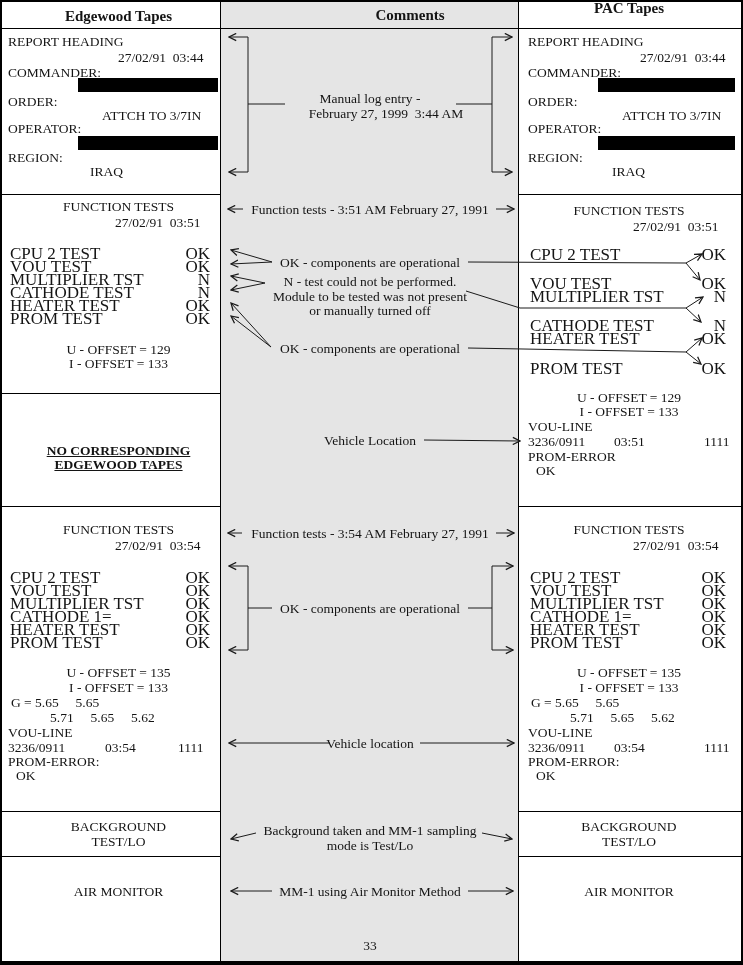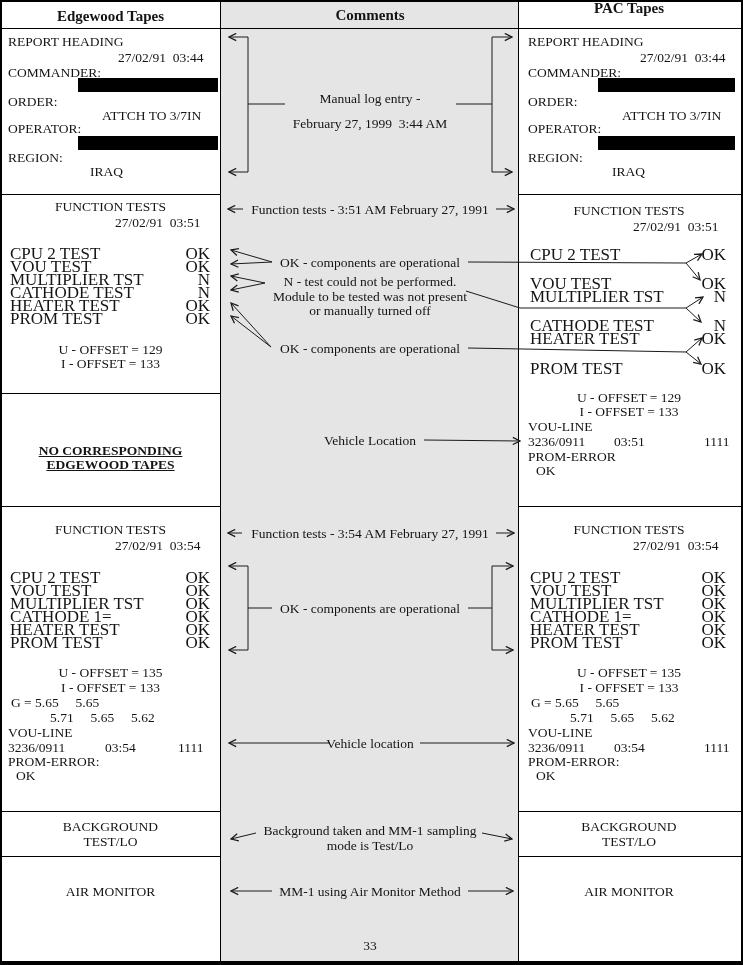--- a/index.html
+++ b/index.html
@@ -4,21 +4,21 @@
 <style>
   html,body{margin:0;padding:0;background:#fff;}
   #page{position:relative;width:743px;height:965px;background:#fff;overflow:hidden;
         font-family:"Liberation Serif",serif;color:#141414;}
   #frame{position:absolute;inset:0;border:2px solid #000;border-bottom-width:4px;pointer-events:none;z-index:6;}
   .gray{position:absolute;left:221px;top:2px;width:297px;height:959px;z-index:0;}
   .vline,.hline{position:absolute;background:#000;z-index:2;}
   .t{position:absolute;font-size:13.5px;line-height:1.15;white-space:pre;z-index:4;}
   .b{font-weight:bold;text-decoration:underline;}
   .hdr{font-size:15px;font-weight:bold;}
-  .ctrL{left:2px;width:217px;text-align:center;}
+  .ctrL{left:2px;width:217px;text-align:center;padding-left:8px;}
   .ctrM{left:222px;width:296px;text-align:center;}
   .ctrR{left:519px;width:220px;text-align:center;}
   .row{position:absolute;display:flex;justify-content:space-between;font-size:17px;line-height:1.15;z-index:4;}
   .rowL{left:10px;width:200px;}
   .rowR{left:530px;width:196px;}
   .redact{position:absolute;background:#000;z-index:4;}
   svg.conn{position:absolute;left:0;top:0;z-index:3;pointer-events:none;}
 </style>
 </head>
 <body>
@@ -105,21 +105,21 @@
         <line x1="482" y1="833" x2="512" y2="839" marker-end="url(#ah)"></line>
       </g>
       <g>
         <line x1="272" y1="891" x2="231" y2="891" marker-end="url(#ah)"></line>
         <line x1="468" y1="891" x2="513" y2="891" marker-end="url(#ah)"></line>
       </g>
     </g>
   </svg>
 
   <div class="t hdr ctrL" style="top:8px;">Edgewood Tapes</div>
-  <div class="t hdr ctrM" style="top:7px;">Comments</div>
+  <div class="t hdr ctrM" style="top:7px;padding-left:40px;">Comments</div>
   <div class="t hdr ctrR" style="top:0;">PAC Tapes</div>
 
   <div class="t" style="left:8px;top:34px;">REPORT HEADING</div>
   <div class="t" style="left:118px;top:50px;">27/02/91  03:44</div>
   <div class="t" style="left:8px;top:65px;">COMMANDER:</div>
   <div class="redact" style="left:78px;top:78px;width:140px;height:14px;"></div>
   <div class="t" style="left:8px;top:94px;">ORDER:</div>
   <div class="t" style="left:102px;top:108px;">ATTCH TO 3/7IN</div>
   <div class="t" style="left:8px;top:121px;">OPERATOR:</div>
   <div class="redact" style="left:78px;top:136px;width:140px;height:14px;"></div>
@@ -279,21 +279,21 @@
   <div class="t" style="left:536px;top:768px;">OK</div>
 
   <div class="t ctrL" style="top:819px;">BACKGROUND</div>
   <div class="t ctrL" style="top:834px;">TEST/LO</div>
   <div class="t ctrR" style="top:819px;">BACKGROUND</div>
   <div class="t ctrR" style="top:834px;">TEST/LO</div>
   <div class="t ctrL" style="top:884px;">AIR MONITOR</div>
   <div class="t ctrR" style="top:884px;">AIR MONITOR</div>
 
   <div class="t ctrM" style="top:91px;">Manual log entry -</div>
-  <div class="t ctrM" style="top:116px;">February 27, 1999  3:44 AM</div>
+  <div class="t ctrM" style="top:106px;margin-left:16px;">February 27, 1999  3:44 AM</div>
   <div class="t ctrM" style="top:202px;">Function tests - 3:51 AM February 27, 1991</div>
   <div class="t ctrM" style="top:255px;">OK - components are operational</div>
   <div class="t ctrM" style="top:274px;">N - test could not be performed.</div>
   <div class="t ctrM" style="top:303px;">or manually turned off</div>
   <div class="t ctrM" style="top:289px;">Module to be tested was not present</div>
   <div class="t ctrM" style="top:341px;">OK - components are operational</div>
   <div class="t ctrM" style="top:433px;">Vehicle Location</div>
   <div class="t ctrM" style="top:526px;">Function tests - 3:54 AM February 27, 1991</div>
   <div class="t ctrM" style="top:601px;">OK - components are operational</div>
   <div class="t ctrM" style="top:736px;">Vehicle location</div>

